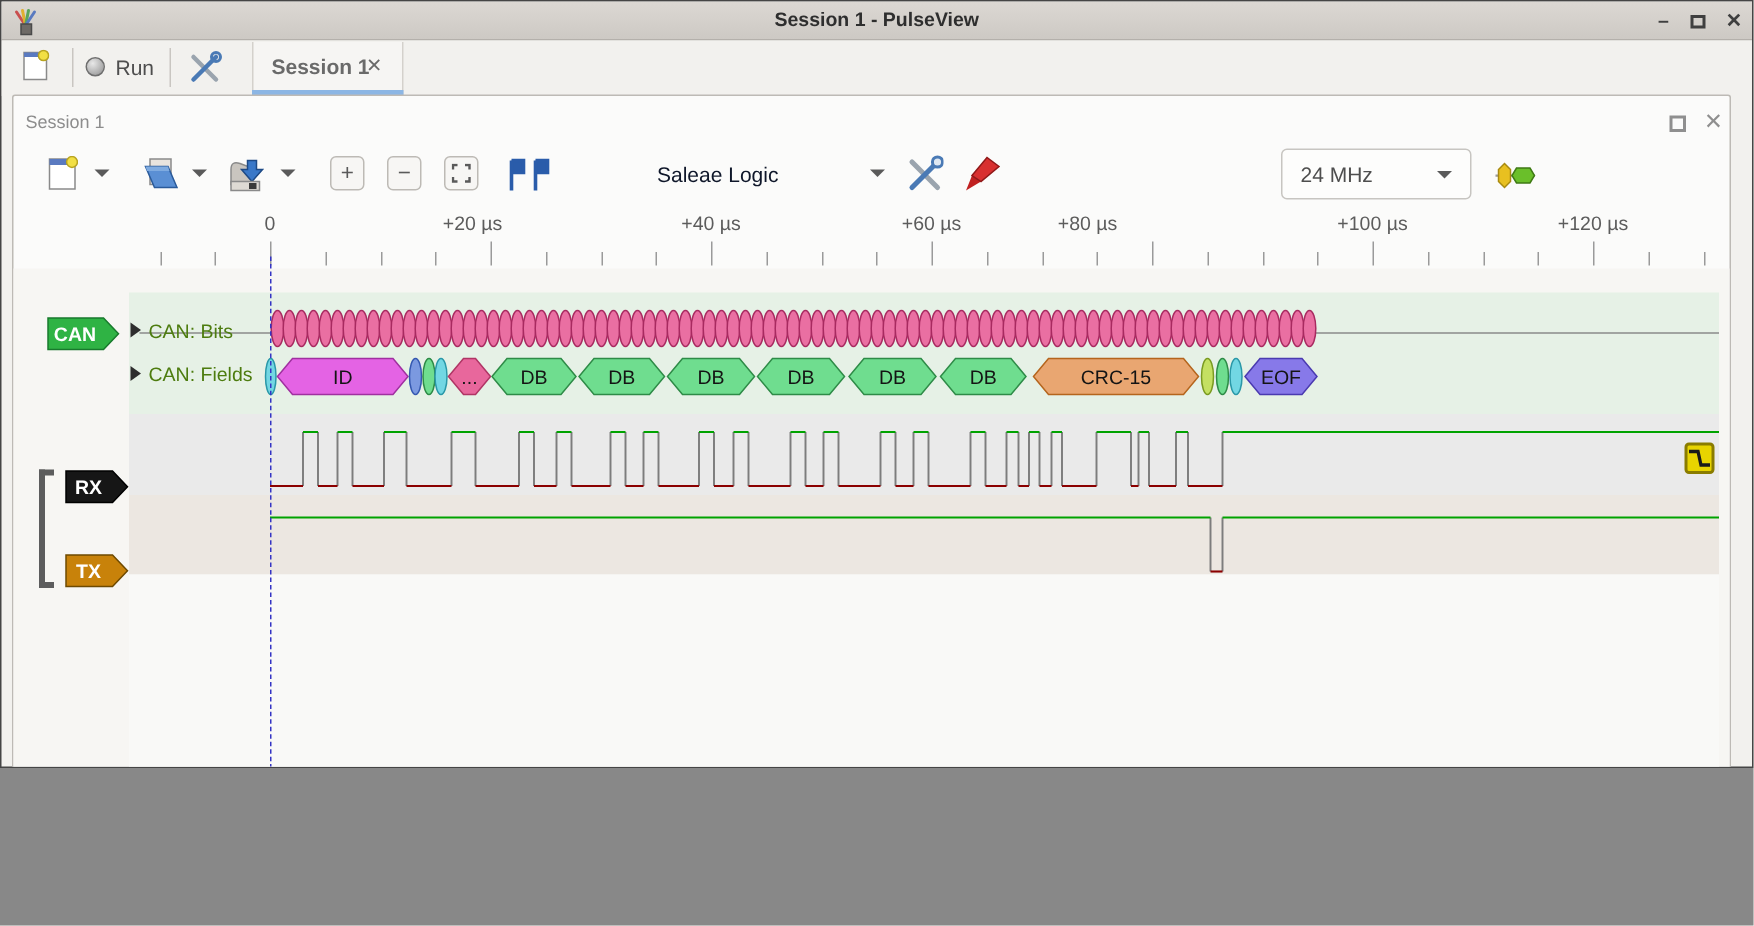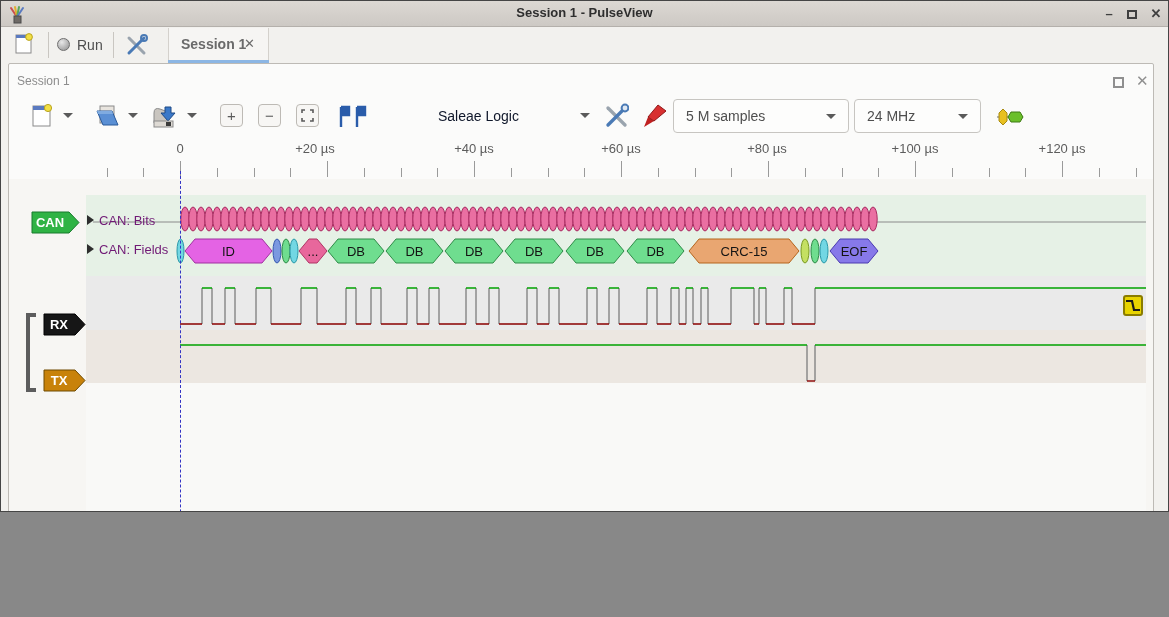--- a/index.html
+++ b/index.html
@@ -34,21 +34,21 @@
   
   .rlabel{position:absolute;top:0;transform:translateX(-50%);font-size:13px;color:#5c5c5c;white-space:nowrap;}
   .tick{position:absolute;bottom:0;width:1px;height:9px;background:#9a9a9a;}
   .tick.major{height:16px;}
   
   #traceback{left:8px;top:178px;width:1144px;height:419px;background:#f7f6f3;}
   #rowdec{left:85px;top:194px;width:1060px;height:81px;background:#e6f1e6;}
   #rowrx{left:85px;top:275px;width:1060px;height:54px;background:#eaeaea;}
   #rowtx{left:85px;top:329px;width:1060px;height:53px;background:#ece7e1;}
   #rowbelow{left:85px;top:382px;width:1060px;height:215px;background:#f9f9f7;}
-  .rowlbl{font-size:13px;color:#701a75;}
+  .rowlbl{font-size:13px;color:#4d7c0f;}
   .expander{width:0;height:0;border-top:5px solid transparent;border-bottom:5px solid transparent;border-left:7px solid #2e2e2e;}
   #trigline{left:179px;top:170px;width:1px;height:426px;border-left:1px dashed #3434c4;}
   #bracket{left:25px;top:312px;width:10px;height:79px;border-left:4px solid #5d5d5d;border-top:4px solid #5d5d5d;border-bottom:4px solid #5d5d5d;}
   #trigbadge{left:1122px;top:294px;width:20px;height:21px;background:#e8d400;border:2px solid #8a7c00;border-radius:3px;}
   #hscroll{left:87px;top:600px;width:24px;height:6px;background:#b7b5b1;border-radius:3px;}
   svg text{font-family:"Liberation Sans",sans-serif;}
 </style>
 </head>
 <body>
 
@@ -134,40 +134,36 @@
   <div class="abs arrow" style="left:579px;top:112px"></div>
   <svg class="abs" style="left:602px;top:102px" width="26" height="26" viewBox="0 0 26 26">
     <line x1="5" y1="5" x2="22" y2="22" stroke="#9aa4ae" stroke-width="3.4" stroke-linecap="round"></line>
     <line x1="22" y1="5" x2="5" y2="22" stroke="#4a7ab5" stroke-width="3.4" stroke-linecap="round"></line>
     <circle cx="22" cy="5" r="3.4" fill="#dfe8f2" stroke="#4a7ab5" stroke-width="2"></circle>
   </svg>
   <svg class="abs" style="left:641px;top:102px" width="26" height="26" viewBox="0 0 26 26">
     <path d="M2 24 L6 14 L12 18 Z" fill="#c02020"></path>
     <path d="M6 14 L16 2 L24 8 L12 18 Z" fill="#d83030" stroke="#901818"></path>
   </svg>
-  <div class="abs combo" style="left:672px;width:176px">
-    <span class="val">5 M samples</span>
-    <div class="arrow" style="position:absolute;right:12px;top:14px"></div>
-  </div>
   <div class="abs combo" style="left:853px;width:127px">
     <span class="val">24 MHz</span>
     <div class="arrow" style="position:absolute;right:12px;top:14px"></div>
   </div>
   <svg class="abs" style="left:995px;top:106px" width="28" height="20" viewBox="0 0 28 20">
     <line x1="1" y1="10" x2="27" y2="10" stroke="#9a9a9a" stroke-width="1.5"></line>
     <path d="M7 2 L11 6 L11 14 L7 18 L3 14 L3 6 Z" fill="#e8c020" stroke="#a88a10"></path>
     <path d="M13 5 L22 5 L25 10 L22 15 L13 15 L10 10 Z" fill="#6abf2a" stroke="#3f7a14" transform="translate(2,0)"></path>
   </svg>
 
   <div class="abs" style="left:0;top:140px;width:1169px;height:18px">
       <div class="rlabel" style="left: 179px;">0</div>
       <div class="rlabel" style="left: 314px;">+20 µs</div>
       <div class="rlabel" style="left: 473px;">+40 µs</div>
       <div class="rlabel" style="left: 620px;">+60 µs</div>
-      <div class="rlabel" style="left: 766px;">+80 µs</div>
+      <div class="rlabel" style="left: 724px;">+80 µs</div>
       <div class="rlabel" style="left: 914px;">+100 µs</div>
       <div class="rlabel" style="left: 1061px;">+120 µs</div>
     </div>
   <div class="abs" style="left:0;top:158px;width:1169px;height:18px">
       <div class="tick" style="left: 105.5px;"></div>
       <div class="tick" style="left: 142.25px;"></div>
       <div class="tick major" style="left: 179px;"></div>
       <div class="tick" style="left: 215.75px;"></div>
       <div class="tick" style="left: 252.5px;"></div>
       <div class="tick" style="left: 289.25px;"></div>

